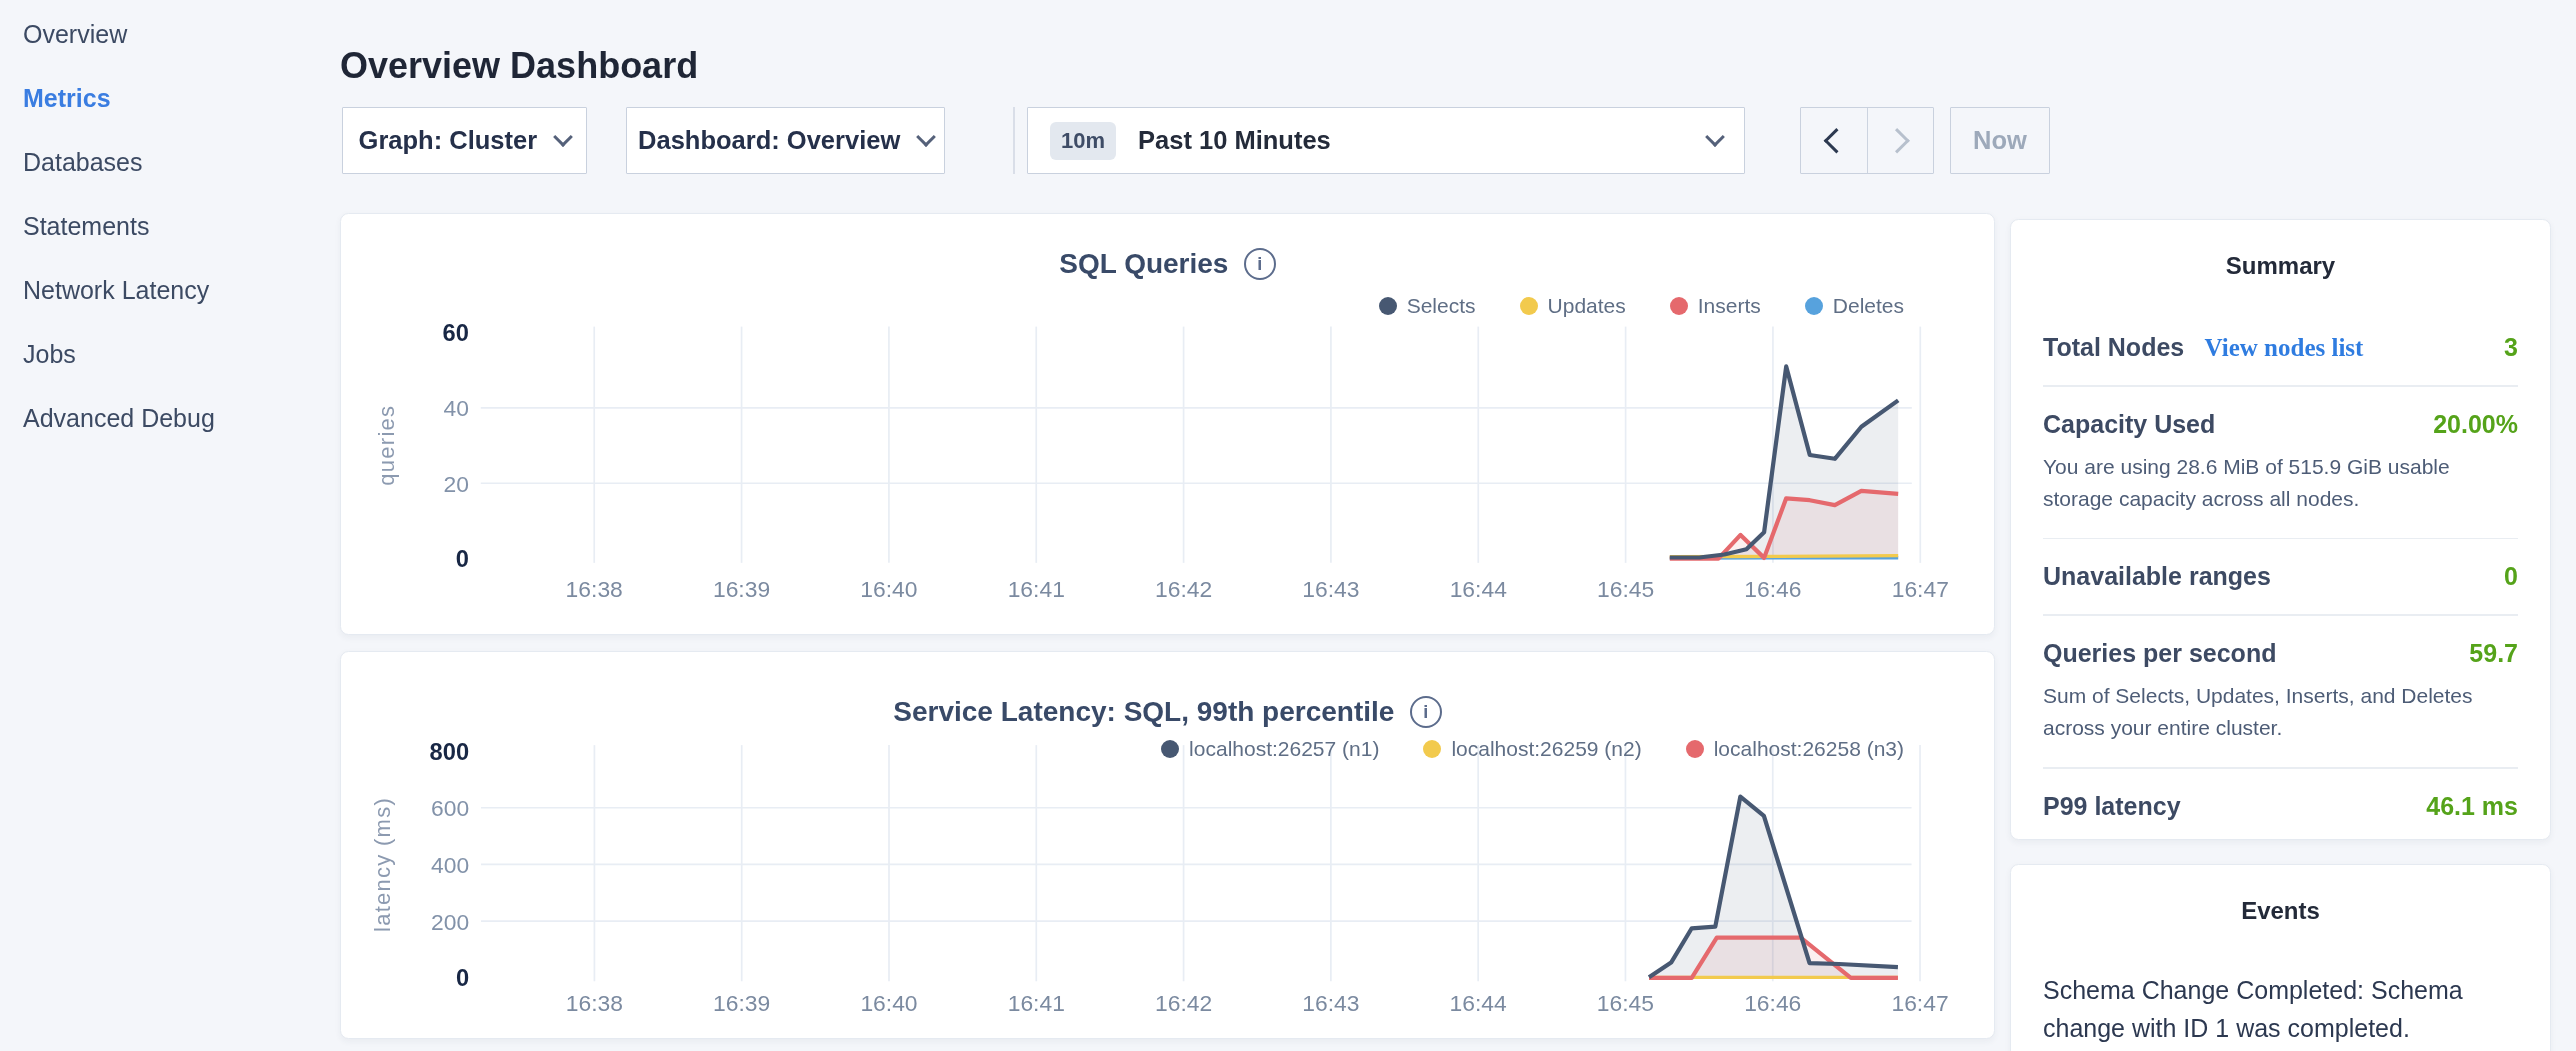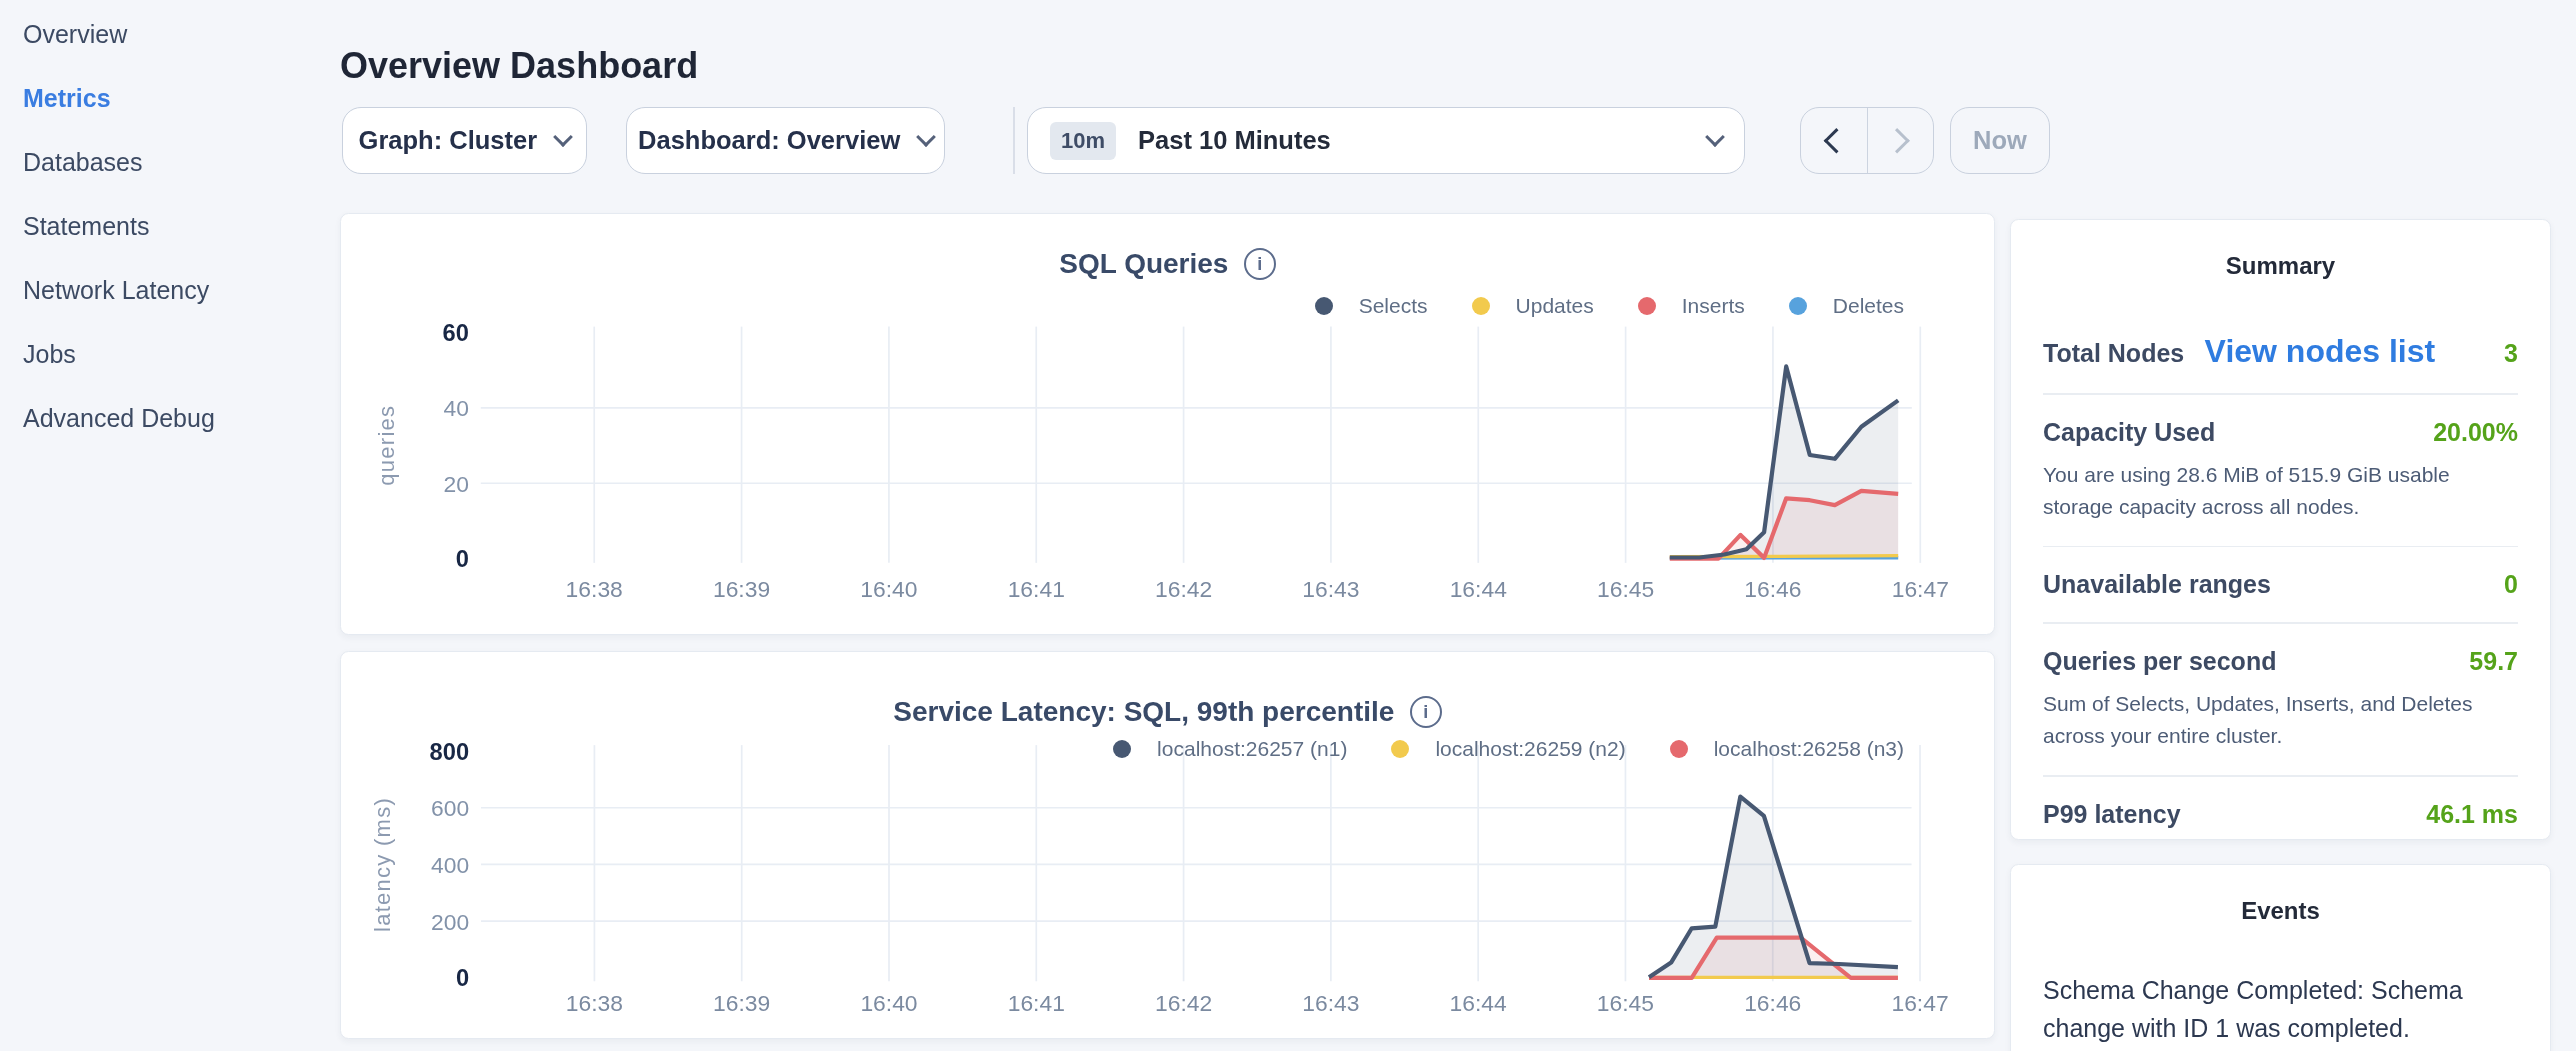--- a/index.html
+++ b/index.html
@@ -7,21 +7,21 @@
     width:2576px;height:1051px;position:relative;overflow:hidden;
     background:#f4f6fa;font-family:"Liberation Sans",sans-serif;color:#3c4a63;
   }
   
   .sidebar{position:absolute;left:0;top:0;width:288px;height:100%;padding-top:20.4px;box-sizing:border-box;}
   .nav-item{font-size:25px;color:#3c4a63;margin:0 0 35px 23px;cursor:pointer;}
   .nav-item.active{color:#3a7de1;font-weight:bold;}
   
   .page-title{position:absolute;left:340px;top:20.4px;font-size:36px;font-weight:bold;color:#1f2636;}
   .controls{position:absolute;left:340px;top:107px;height:67px;width:2236px;}
-  .ctl{position:absolute;top:0;height:67px;box-sizing:border-box;border:1.7px solid #c9d1de;border-radius:19px;
+  .ctl{position:absolute;top:0;height:67px;box-sizing:border-box;border:1.7px solid #c9d1de;border-radius:1px;
        display:flex;align-items:center;justify-content:center;font-size:25.5px;font-weight:bold;color:#25304a;background:#fff;}
   .ctl.gray-bg{background:transparent;margin-left:35px;}
   #btn-graph{left:1.7px;width:245px;gap:18.7px;}
   #btn-dash{left:286px;width:319px;gap:18.7px;}
   .vdivider{position:absolute;left:673px;top:0;width:1.7px;height:67px;background:#d9dee8;}
   #timebox{left:687px;width:718px;justify-content:flex-start;padding:4px 22px;}
   .time-badge{background:#e3e8ef;border-radius:6px;padding:6px 11px;font-size:22px;font-weight:bold;color:#3e4c66;margin-right:22px;}
   .time-label{font-size:25.5px;font-weight:bold;color:#242b3a;}
   #timebox .chev{margin-left:auto;}
   .chev{width:11px;height:11px;border-right:3px solid #55617a;border-bottom:3px solid #55617a;
@@ -41,38 +41,38 @@
   .chart-title-row{position:absolute;left:0;width:100%;display:flex;justify-content:center;align-items:center;gap:15.3px;z-index:2;}
   #chart-card-0 .chart-title-row{top:34px;}
   #chart-card-1 .chart-title-row{top:44px;}
   .chart-title{font-size:28px;font-weight:bold;color:#394a68;}
   .info-icon{width:28px;height:28px;border:2.1px solid #5c6c8c;border-radius:50%;color:#5c6c8c;
              display:flex;align-items:center;justify-content:center;font-size:18px;font-weight:bold;}
   .info-icon::after{content:"i";}
   .legend{position:absolute;right:90px;display:flex;gap:44px;z-index:2;}
   #chart-card-0 .legend{top:80px;}
   #chart-card-1 .legend{top:85px;}
-  .legend-item{display:flex;align-items:center;gap:26px;}
+  .legend-item{display:flex;align-items:center;gap:10px;}
   .legend-dot{width:18px;height:18px;border-radius:50%;display:inline-block;}
   .legend-label{font-size:21px;color:#5f6e85;}
   .chart-svg{position:absolute;left:0;top:0;width:100%;height:100%;}
   svg text{font-family:"Liberation Sans",sans-serif;}
   svg text.tick{fill:#8292a9;font-size:27px;}
   svg text.tick-bold{fill:#182745;font-size:28px;font-weight:bold;}
   svg text.xtick{fill:#7b8aa0;font-size:27px;}
   svg text.ytitle{fill:#8c9ab0;font-size:26px;letter-spacing:1.5px;}
   
   #summary-card{left:2010px;top:219px;width:541px;height:621px;padding:0 32px;}
   #events-card{left:2010px;top:864px;width:541px;height:255px;padding:0 32px;}
   .panel-heading{margin-top:32px;text-align:center;font-size:24px;font-weight:bold;color:#232a39;}
   .srow{display:flex;justify-content:space-between;align-items:baseline;}
   .srow.first{margin-top:53px;}
   .srow-left{display:flex;align-items:baseline;}
   .slabel{font-size:25px;font-weight:bold;color:#3d4a63;}
-  .slink{font-size:32px;font-weight:bold;color:#2f7ce0;margin-left:20.4px;cursor:pointer;}
+  .slink{font-size:25px;font-weight:bold;color:#2f7ce0;margin-left:20.4px;cursor:pointer;font-family:Liberation Serif, serif;}
   .svalue{font-size:25px;font-weight:bold;color:#55a31a;}
   .snote{font-size:21px;color:#4d5c76;line-height:32px;margin-top:12px;}
   .sdiv{height:1.7px;background:#e9edf2;margin:23px 0;}
   .event-item{margin-top:46px;}
   .event-text{font-size:25px;color:#2c3850;line-height:38px;}
 </style>
 </head>
 <body>
 
 <div class="sidebar">

